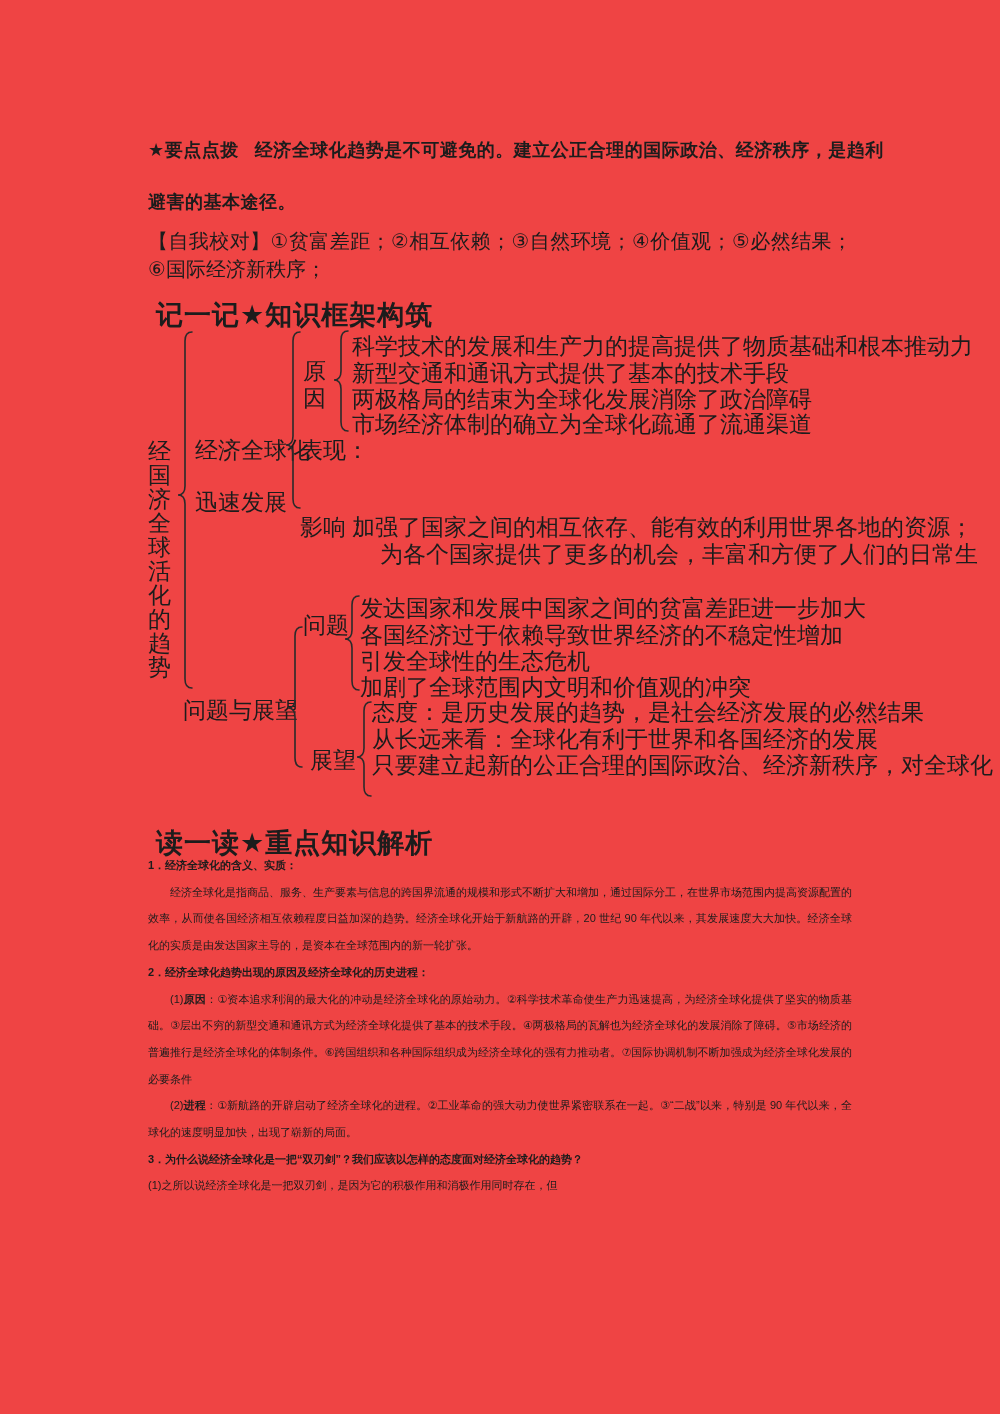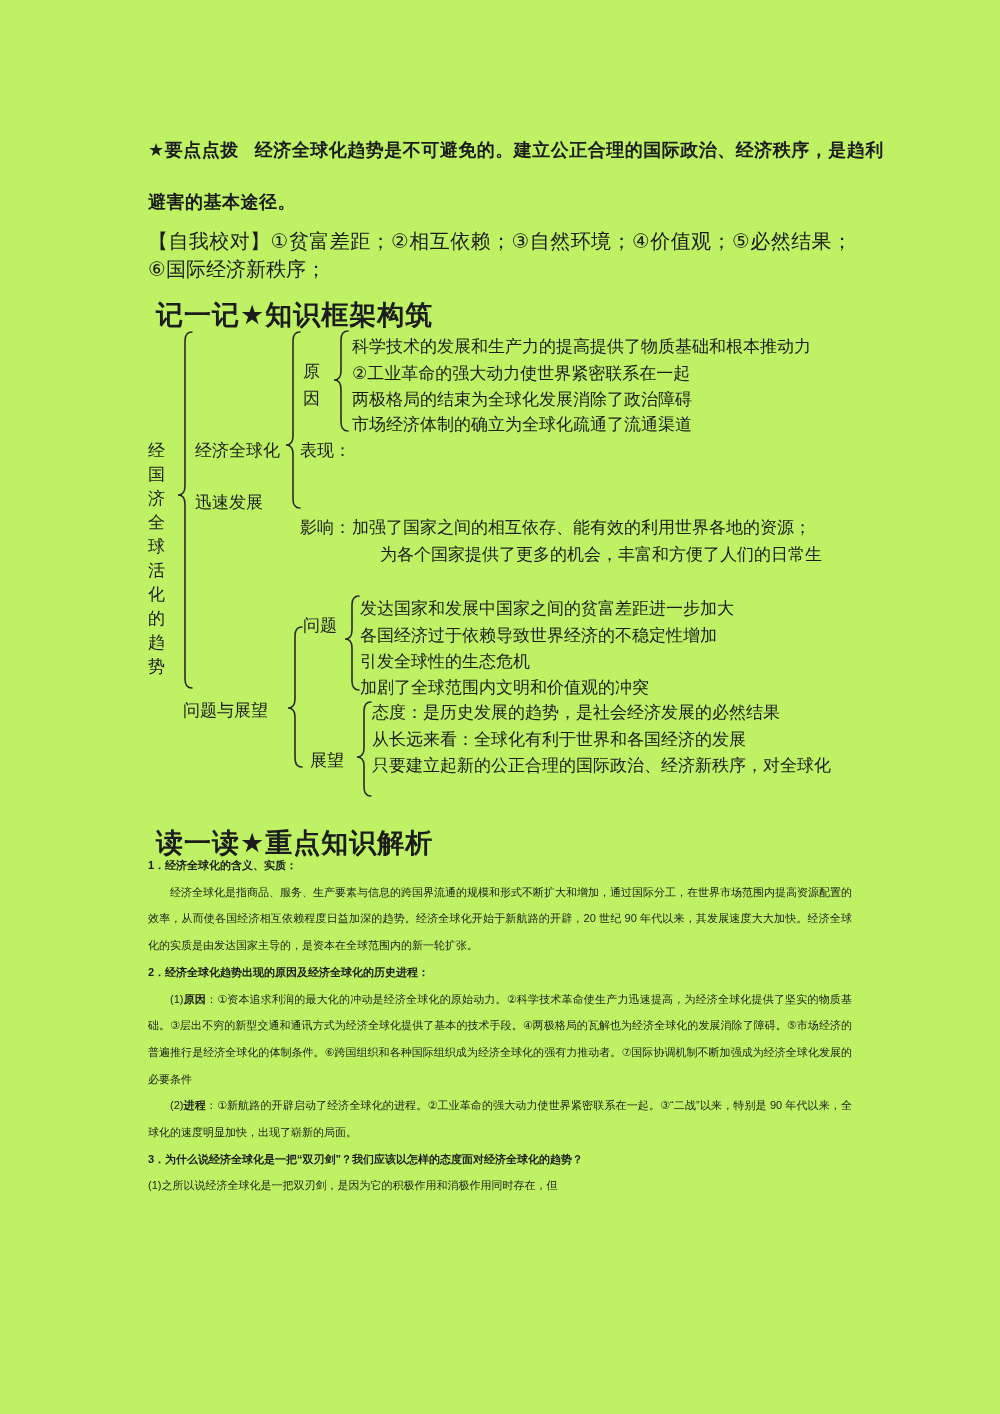--- a/index.html
+++ b/index.html
@@ -1,27 +1,27 @@
 <!DOCTYPE html>
 <html><head>
 <meta charset="utf-8">
 <style>
   html,body{margin:0;padding:0;background:#888;}
   .page{
     position:relative;width:1000px;height:1414px;margin:0 auto;
-    background:#bef264;color:#1c1c1c;
+    background:#ef4444;color:#1c1c1c;
     font-family:"Liberation Sans","DejaVu Sans",sans-serif;
     overflow:hidden;
   }
   .abs{position:absolute;}
   .lead{font-size:18px;font-weight:bold;white-space:nowrap;letter-spacing:.5px;}
   .lead .lbl{margin-right:16px;}
   .selfcheck{font-size:20px;line-height:27.5px;width:704px;text-align:justify;}
   .h1{font-size:27px;font-weight:bold;white-space:nowrap;letter-spacing:1px;margin:8px;}
-  .dia{font-size:17px;line-height:19px;white-space:nowrap;}
+  .dia{font-size:23px;line-height:19px;white-space:nowrap;}
   .vstack{width:18px;white-space:normal;word-break:break-all;}
   .root{line-height:24px;letter-spacing:0;}
   .two{line-height:27px;}
   .brace{position:absolute;}
   .brace path{fill:none;stroke:#2b2b2b;stroke-width:1.6;stroke-linecap:round;}
   .textblock{width:704px;font-size:11px;line-height:26.7px;text-align:justify;}
   .textblock p{margin:0;}
   .bold{font-weight:bold;}
   .ind{text-indent:2em;}
 </style>
@@ -52,21 +52,21 @@
       <path d="M16,1 C11,1 9,4 9,10 L9,105 C9,111 7,114 2,114 C7,114 9,117 9,123 L9,168 C9,174 11,177 16,177"></path>
     </svg>
 
   <div class="abs dia vstack two" style="left:303px;top:358px;">原因</div>
 
   <svg class="brace" style="left:332px;top:330px;" width="18" height="102" viewBox="0 0 18 102">
       <path d="M16,1 C11,1 9,4 9,10 L9,41 C9,47 7,50 2,50 C7,50 9,53 9,59 L9,92 C9,98 11,101 16,101"></path>
     </svg>
 
   <div class="abs dia" style="left:352px;top:337px;">科学技术的发展和生产力的提高提供了物质基础和根本推动力</div>
-  <div class="abs dia" style="left:352px;top:364px;">②工业革命的强大动力使世界紧密联系在一起</div>
+  <div class="abs dia" style="left:352px;top:364px;">新型交通和通讯方式提供了基本的技术手段</div>
   <div class="abs dia" style="left:352px;top:390px;">两极格局的结束为全球化发展消除了政治障碍</div>
   <div class="abs dia" style="left:352px;top:415px;">市场经济体制的确立为全球化疏通了流通渠道</div>
 
   <div class="abs dia" style="left:300px;top:441px;">表现：</div>
 
   <div class="abs dia" style="left:300px;top:518px;">影响：</div>
   <div class="abs dia" style="left:352px;top:518px;">加强了国家之间的相互依存、能有效的利用世界各地的资源；</div>
   <div class="abs dia" style="left:380px;top:545px;">为各个国家提供了更多的机会，丰富和方便了人们的日常生</div>
 
   <div class="abs dia" style="left:183px;top:701px;">问题与展望</div>

